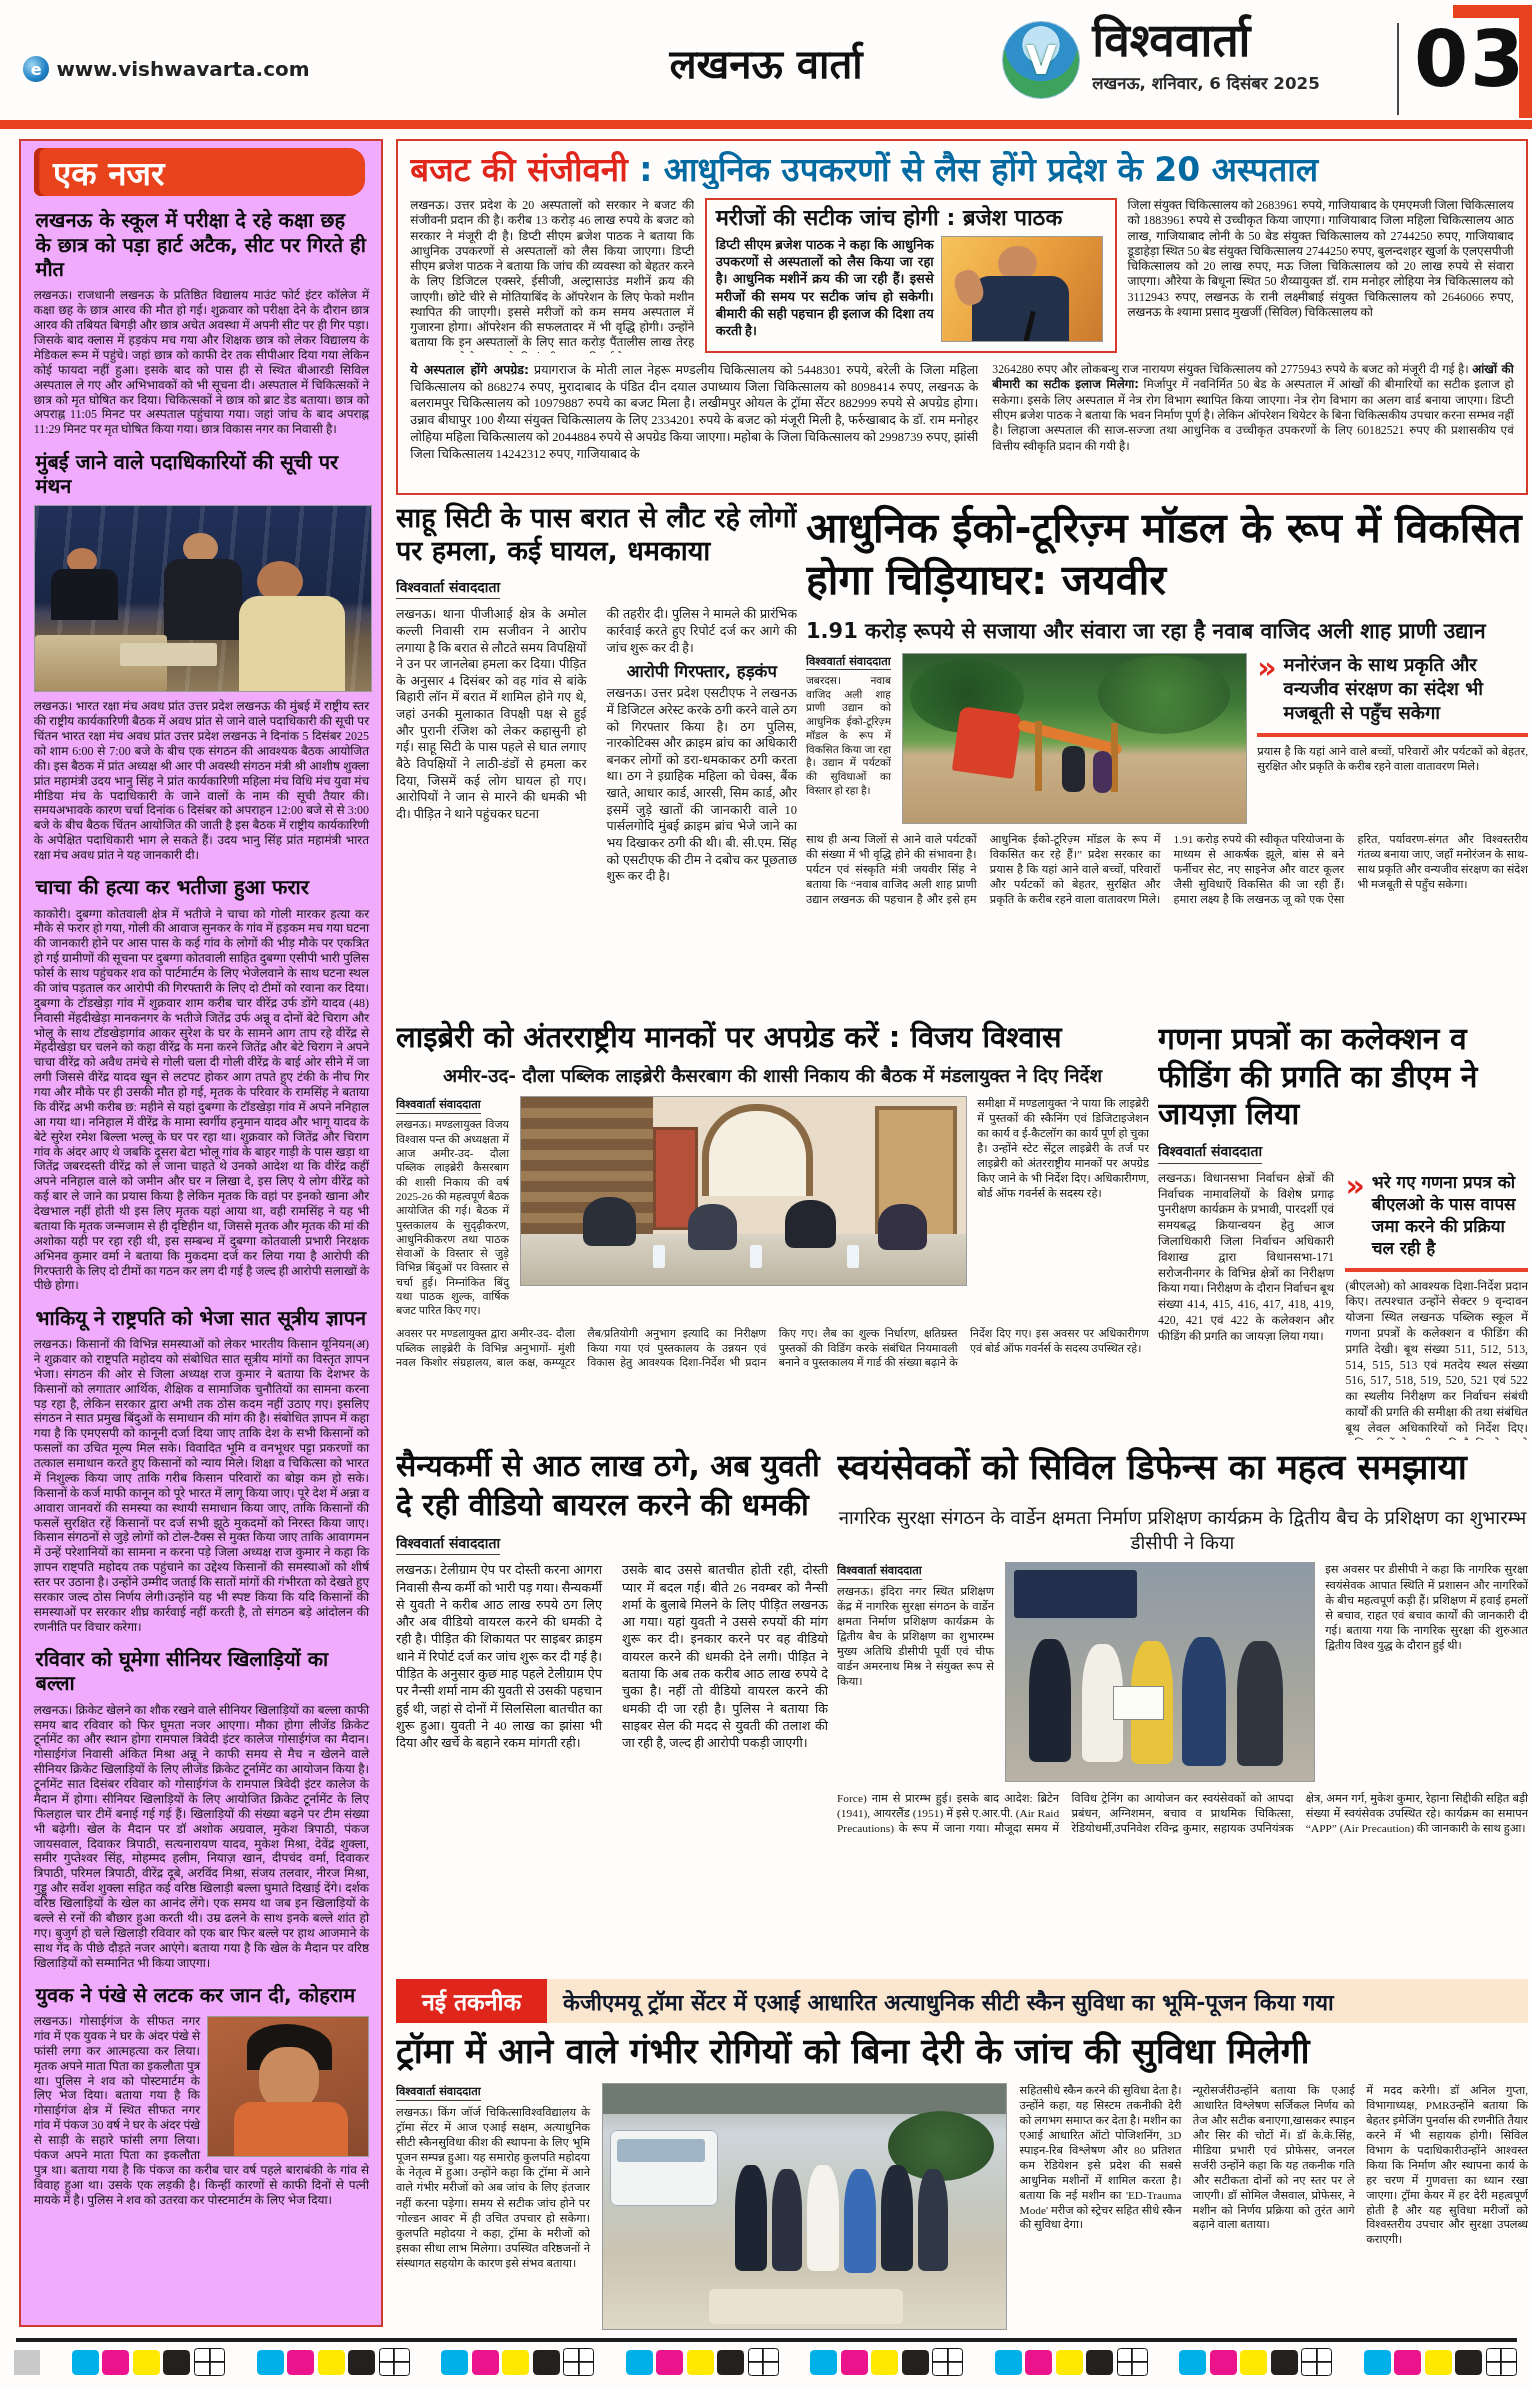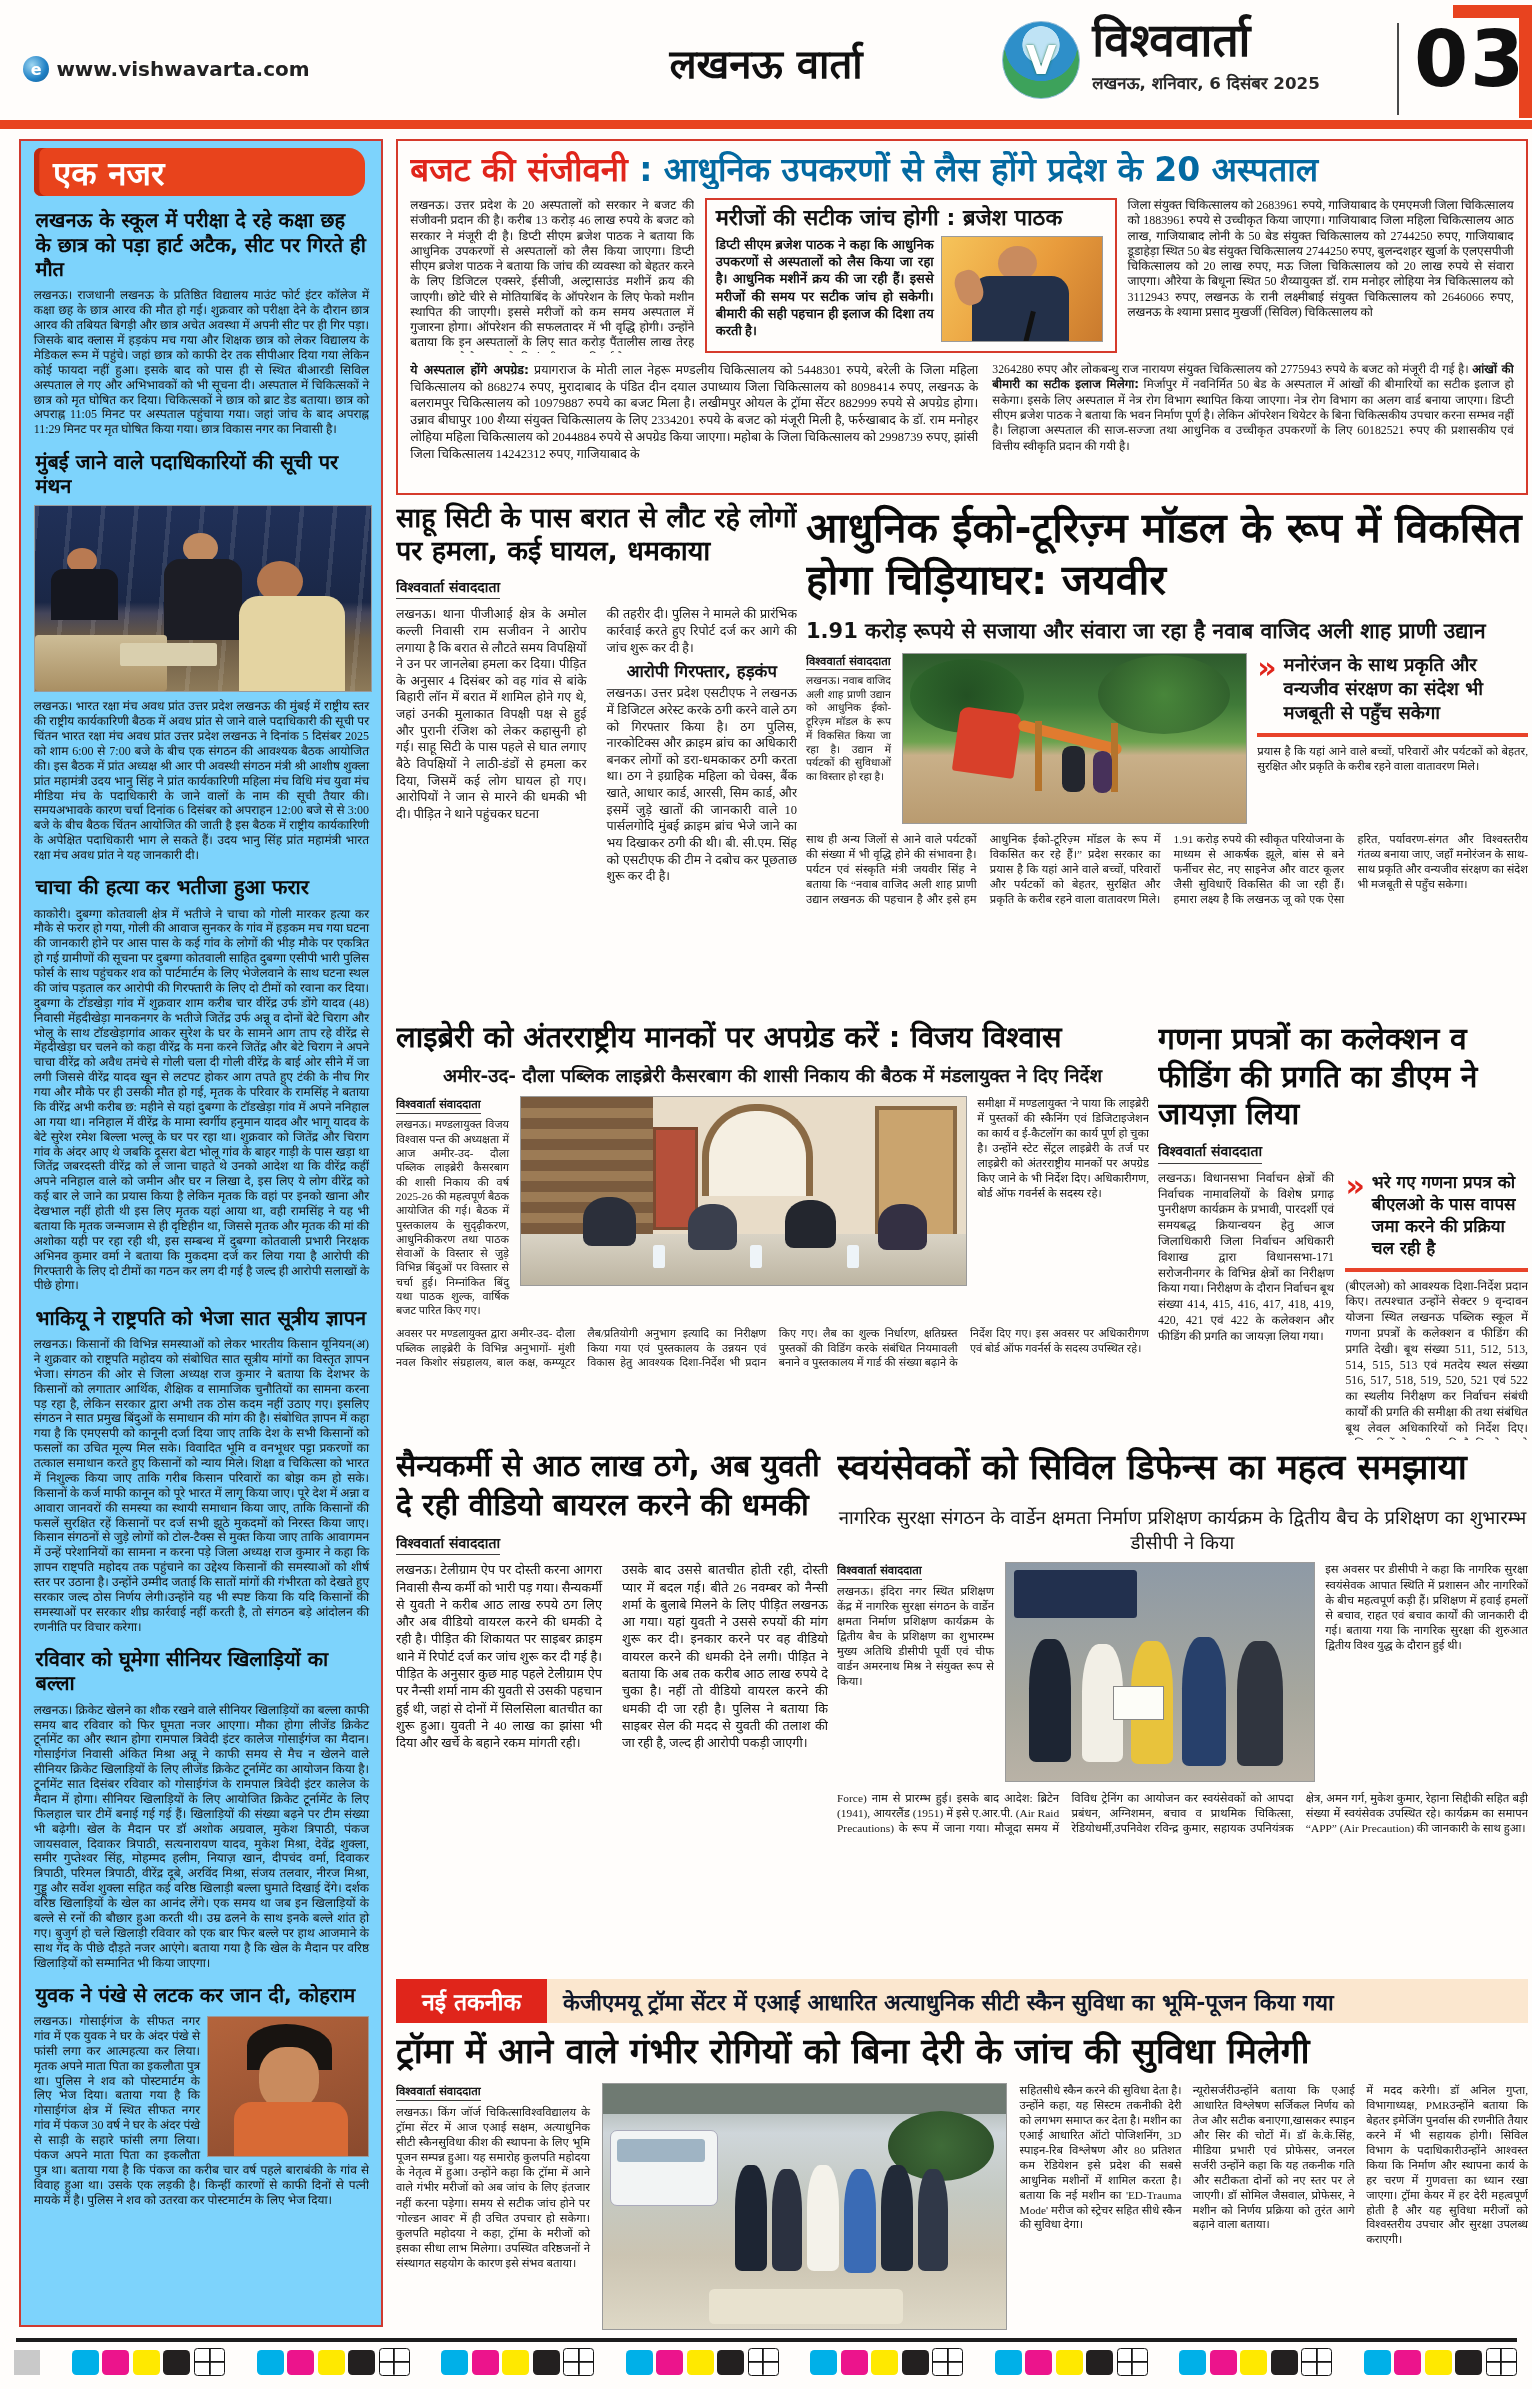--- a/index.html
+++ b/index.html
@@ -57,21 +57,21 @@
     </div>
   </div>
 
   <div class="abs" style="left:1397px;top:23px;height:92px;border-left:2.6px solid #4a4a4a;"></div>
   <div class="abs sans" style="left:1414px;top:14px;font-size:78px;font-weight:bold;color:#101010;letter-spacing:1.8px;">03</div>
   <div class="abs" style="left:1453px;top:5.3px;width:79px;height:13.2px;background:#e8431f;"></div>
   <div class="abs" style="left:1519px;top:5.3px;width:13.2px;height:113px;background:#e8431f;"></div>
 
   <div class="abs" style="left:0;top:120px;width:1532px;height:8.8px;background:#e8431f;"></div>
 
-  <div class="abs" style="left:19.4px;top:139px;width:364px;height:2188px;border:2.6px solid #cf3a30;box-sizing:border-box;padding:7px 12.3px;overflow:hidden;background:#7dd3fc;">
+  <div class="abs" style="left:19.4px;top:139px;width:364px;height:2188px;border:2.6px solid #cf3a30;box-sizing:border-box;padding:7px 12.3px;overflow:hidden;background:#f0abfc;">
     <div style="width:331px;height:48px;background:#e8431c;border-radius:7px 16px 16px 7px;display:flex;align-items:center;
                 box-shadow:inset 5.3px 0 0 #bf2a10;">
       <span class="sans" style="color:#fff;font-size:33px;font-weight:bold;padding-left:19.4px;">एक नजर</span>
     </div>
 
     <div>
       <div class="ol-head">लखनऊ के स्कूल में परीक्षा दे रहे कक्षा छह के छात्र को पड़ा हार्ट अटैक, सीट पर गिरते ही मौत</div>
       <div class="ol-body jt">लखनऊ। राजधानी लखनऊ के प्रतिष्ठित विद्यालय माउंट फोर्ट इंटर कॉलेज में कक्षा छह के छात्र आरव की मौत हो गई। शुक्रवार को परीक्षा देने के दौरान छात्र आरव की तबियत बिगड़ी और छात्र अचेत अवस्था में अपनी सीट पर ही गिर पड़ा। जिसके बाद क्लास में हड़कंप मच गया और शिक्षक छात्र को लेकर विद्यालय के मेडिकल रूम में पहुंचे। जहां छात्र को काफी देर तक सीपीआर दिया गया लेकिन कोई फायदा नहीं हुआ। इसके बाद को पास ही से स्थित बीआरडी सिविल अस्पताल ले गए और अभिभावकों को भी सूचना दी। अस्पताल में चिकित्सकों ने छात्र को मृत घोषित कर दिया। चिकित्सकों ने छात्र को ब्राट डेड बताया। छात्र को अपराह्न 11:05 मिनट पर अस्पताल पहुंचाया गया। जहां जांच के बाद अपराह्न 11:29 मिनट पर मृत घोषित किया गया। छात्र विकास नगर का निवासी है।</div>
     </div>
 
@@ -164,21 +164,21 @@
       </div>
     </div>
   </div>
 
   <div class="abs" style="left:806px;top:502px;width:722px;height:513px;overflow:hidden;">
     <div class="hd sans" style="font-size:41px;line-height:1.28;">आधुनिक ईको-टूरिज़्म मॉडल के रूप में विकसित होगा चिड़ियाघर: जयवीर</div>
     <div class="sans" style="font-size:21px;font-weight:bold;margin-top:8.8px;">1.91 करोड़ रूपये से सजाया और संवारा जा रहा है नवाब वाजिद अली शाह प्राणी उद्यान</div>
     <div style="display:flex;gap:10.6px;margin-top:8.8px;">
       <div style="width:85px;flex:none;">
         <span class="mini-by">विश्ववार्ता संवाददाता</span>
-        <div class="jt" style="font-size:10.6px;line-height:1.3;">लखनऊ। नवाब वाजिद अली शाह प्राणी उद्यान को आधुनिक ईको-टूरिज़्म मॉडल के रूप में विकसित किया जा रहा है। उद्यान में पर्यटकों की सुविधाओं का विस्तार हो रहा है।</div>
+        <div class="jt" style="font-size:10.6px;line-height:1.3;">जबरदस। नवाब वाजिद अली शाह प्राणी उद्यान को आधुनिक ईको-टूरिज़्म मॉडल के रूप में विकसित किया जा रहा है। उद्यान में पर्यटकों की सुविधाओं का विस्तार हो रहा है।</div>
       </div>
       <div class="photo" style="width:343px;height:169px;flex:none;
            background:linear-gradient(180deg,#2e5a2d 0%,#3f7a38 30%,#6da34f 52%,#c9b089 60%,#b99b70 100%);">
         <div style="position:absolute;left:7px;top:5.3px;width:114px;height:74px;border-radius:50%;background:radial-gradient(circle,#1f4a20,#2f6a2c);opacity:.85;"></div>
         <div style="position:absolute;right:16px;top:1.8px;width:132px;height:79px;border-radius:50%;background:radial-gradient(circle,#4b8a3b,#2a5528);opacity:.8;"></div>
         <div style="position:absolute;left:53px;top:56px;width:62px;height:65px;background:#d8402a;border-radius:8.8px 8.8px 3.5px 3.5px;transform:rotate(8deg);"></div>
         <div style="position:absolute;left:114px;top:78px;width:106px;height:10.6px;background:#e07b2f;transform:rotate(14deg);border-radius:5.3px;"></div>
         <div style="position:absolute;left:132px;top:67px;width:7px;height:70px;background:#b5742c;"></div>
         <div style="position:absolute;left:208px;top:69px;width:7px;height:69px;background:#b5742c;"></div>
         <div style="position:absolute;left:159px;top:92px;width:23px;height:46px;border-radius:8.8px;background:#23262e;"></div>

